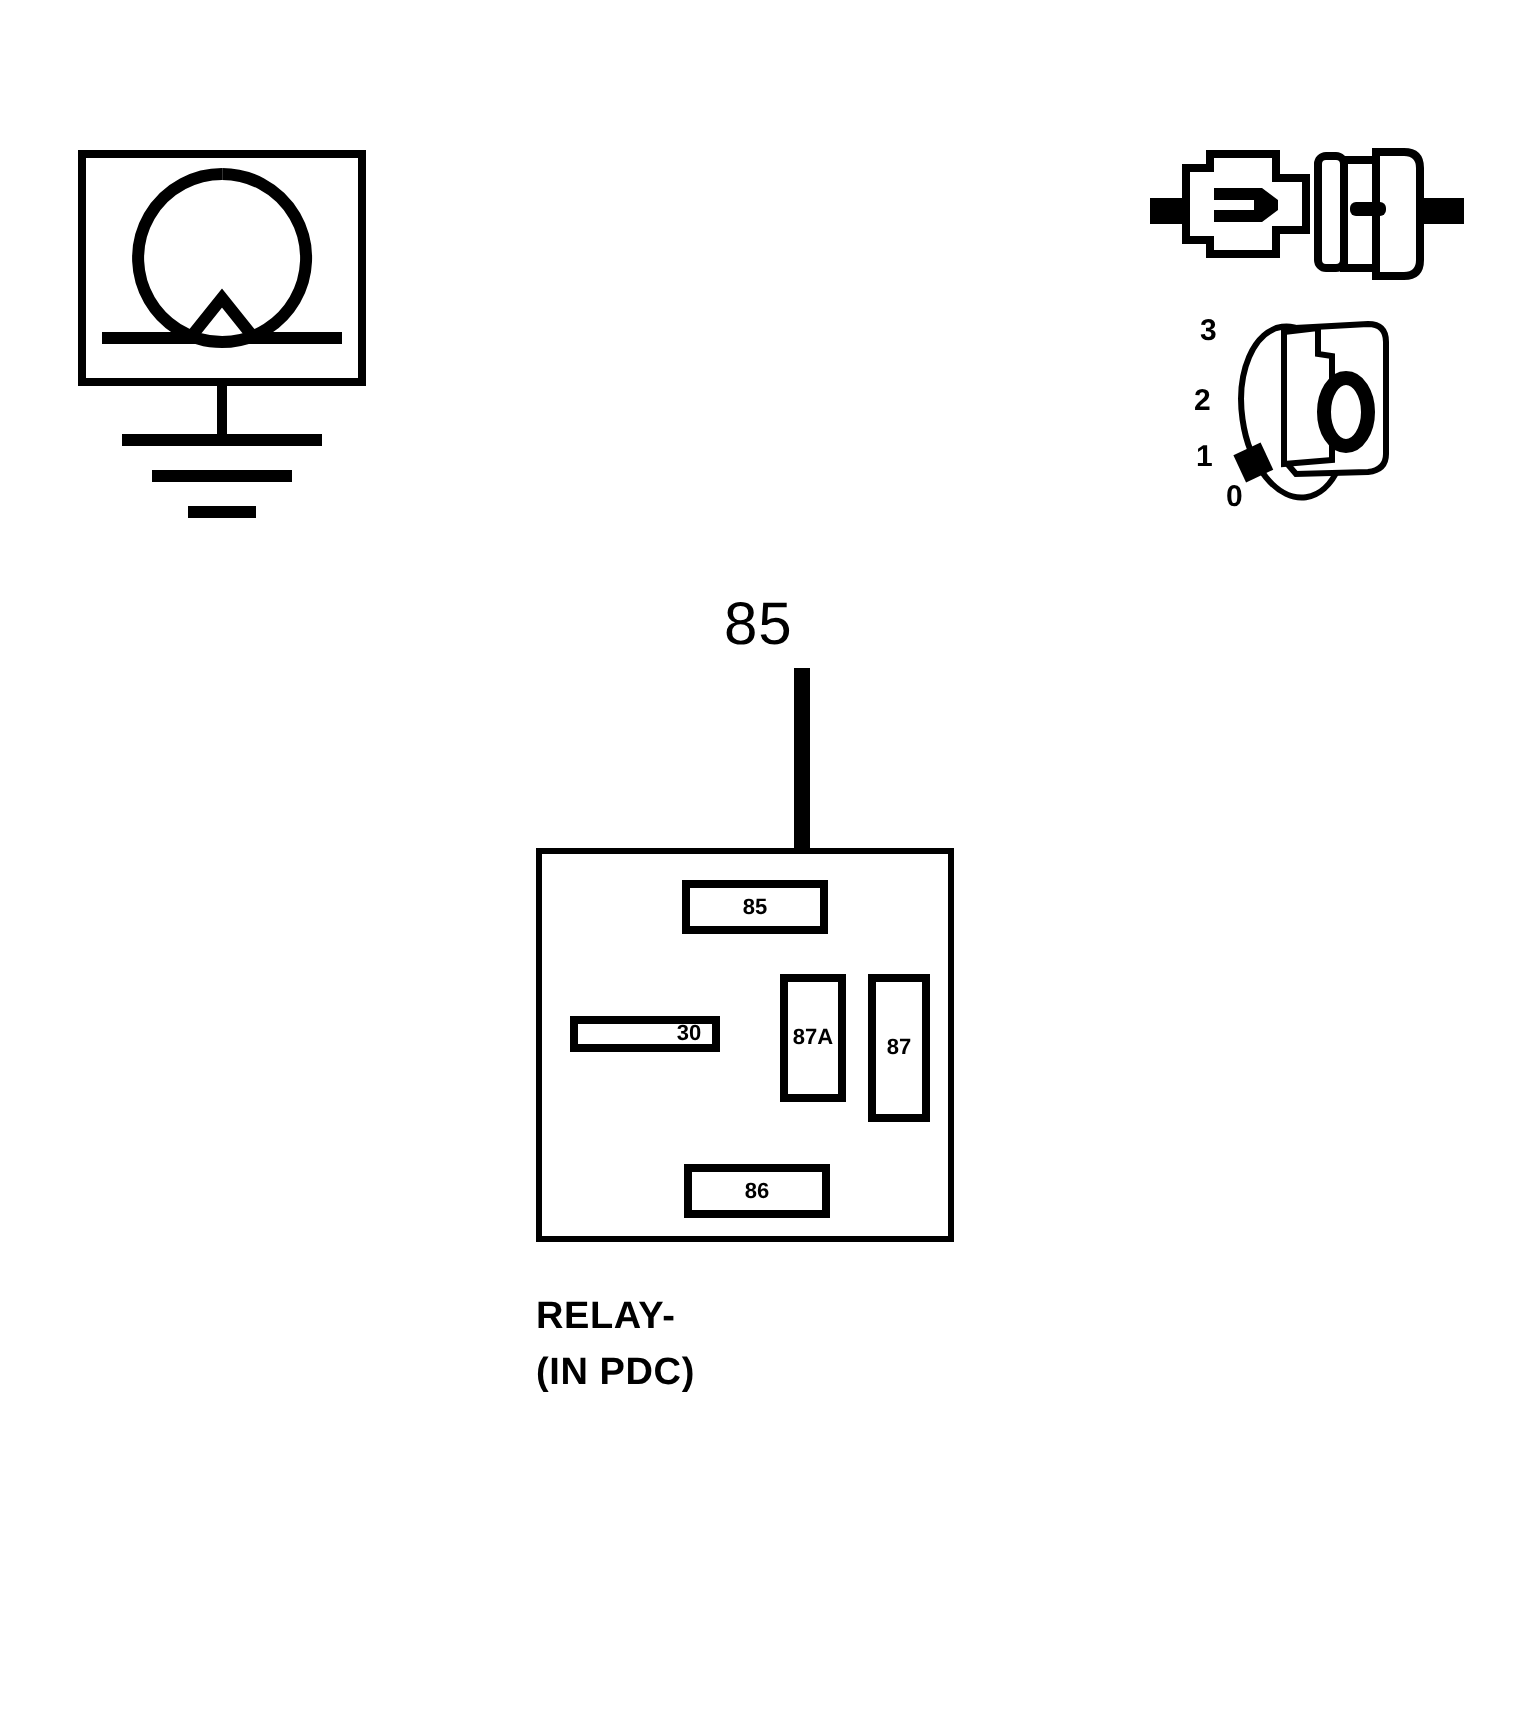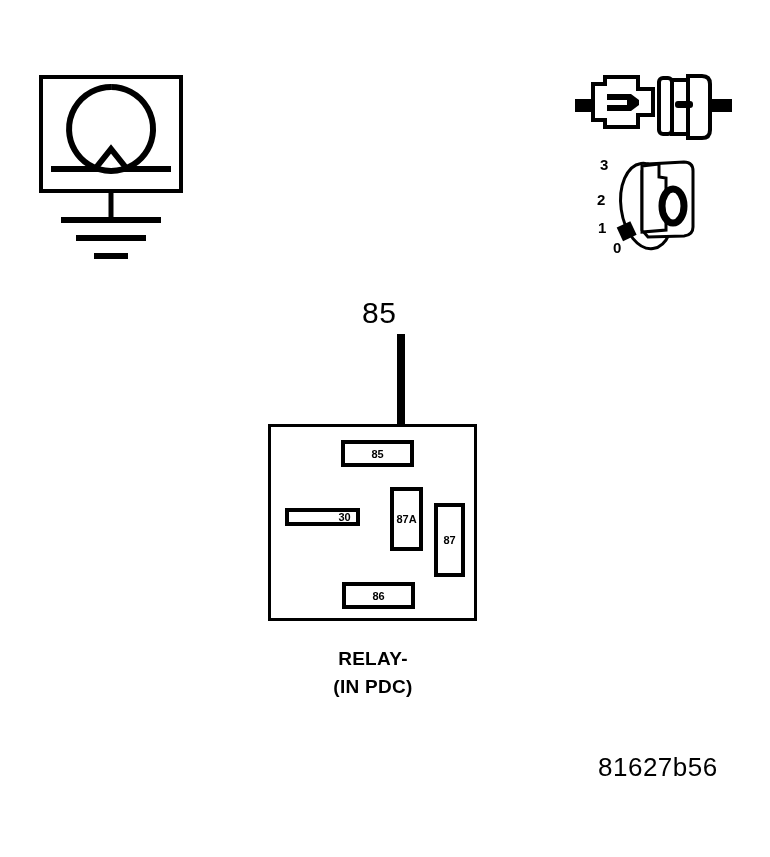--- a/index.html
+++ b/index.html
@@ -71,28 +71,28 @@
     justify-content: center;
     font-size: 11px;
     font-weight: 700;
     font-family: "Liberation Sans", sans-serif;
     color: #000;
     letter-spacing: 0px;
   }
   #terminal-85 { left: 73px;  top: 16px;  width: 73px; height: 27px; }
   #terminal-30 { left: 17px;  top: 84px;  width: 75px; height: 18px; padding-left: 44px; }
   #terminal-87a{ left: 122px; top: 63px;  width: 33px; height: 64px; }
-  #terminal-87 { left: 166px; top: 63px;  width: 31px; height: 74px; margin-top: 16px; }
+  #terminal-87 { left: 166px; top: 63px;  width: 31px; height: 74px; }
   #terminal-86 { left: 74px;  top: 158px; width: 73px; height: 27px; }
 
   
   #relay-caption {
     left: 268px; top: 645px;
     width: 210px;
-    text-align: center;
+    text-align: left;
     font-size: 19px;
     font-weight: 700;
     line-height: 28px;
     letter-spacing: 0.3px;
   }
   #relay-caption .cap-line { display: block; white-space: nowrap; }
 
   
   #figure-id {
     left: 598px; top: 752px;
@@ -184,15 +184,14 @@
     <div class="terminal" id="terminal-87a">87A</div>
     <div class="terminal" id="terminal-87">87</div>
     <div class="terminal" id="terminal-86">86</div>
   </div>
 
   <div class="abs" id="relay-caption">
     <span class="cap-line">RELAY-</span>
     <span class="cap-line">(IN PDC)</span>
   </div>
 
-  <div class="abs" id="figure-id">81627b56</div>
 
 </div>
 
 </body></html>

